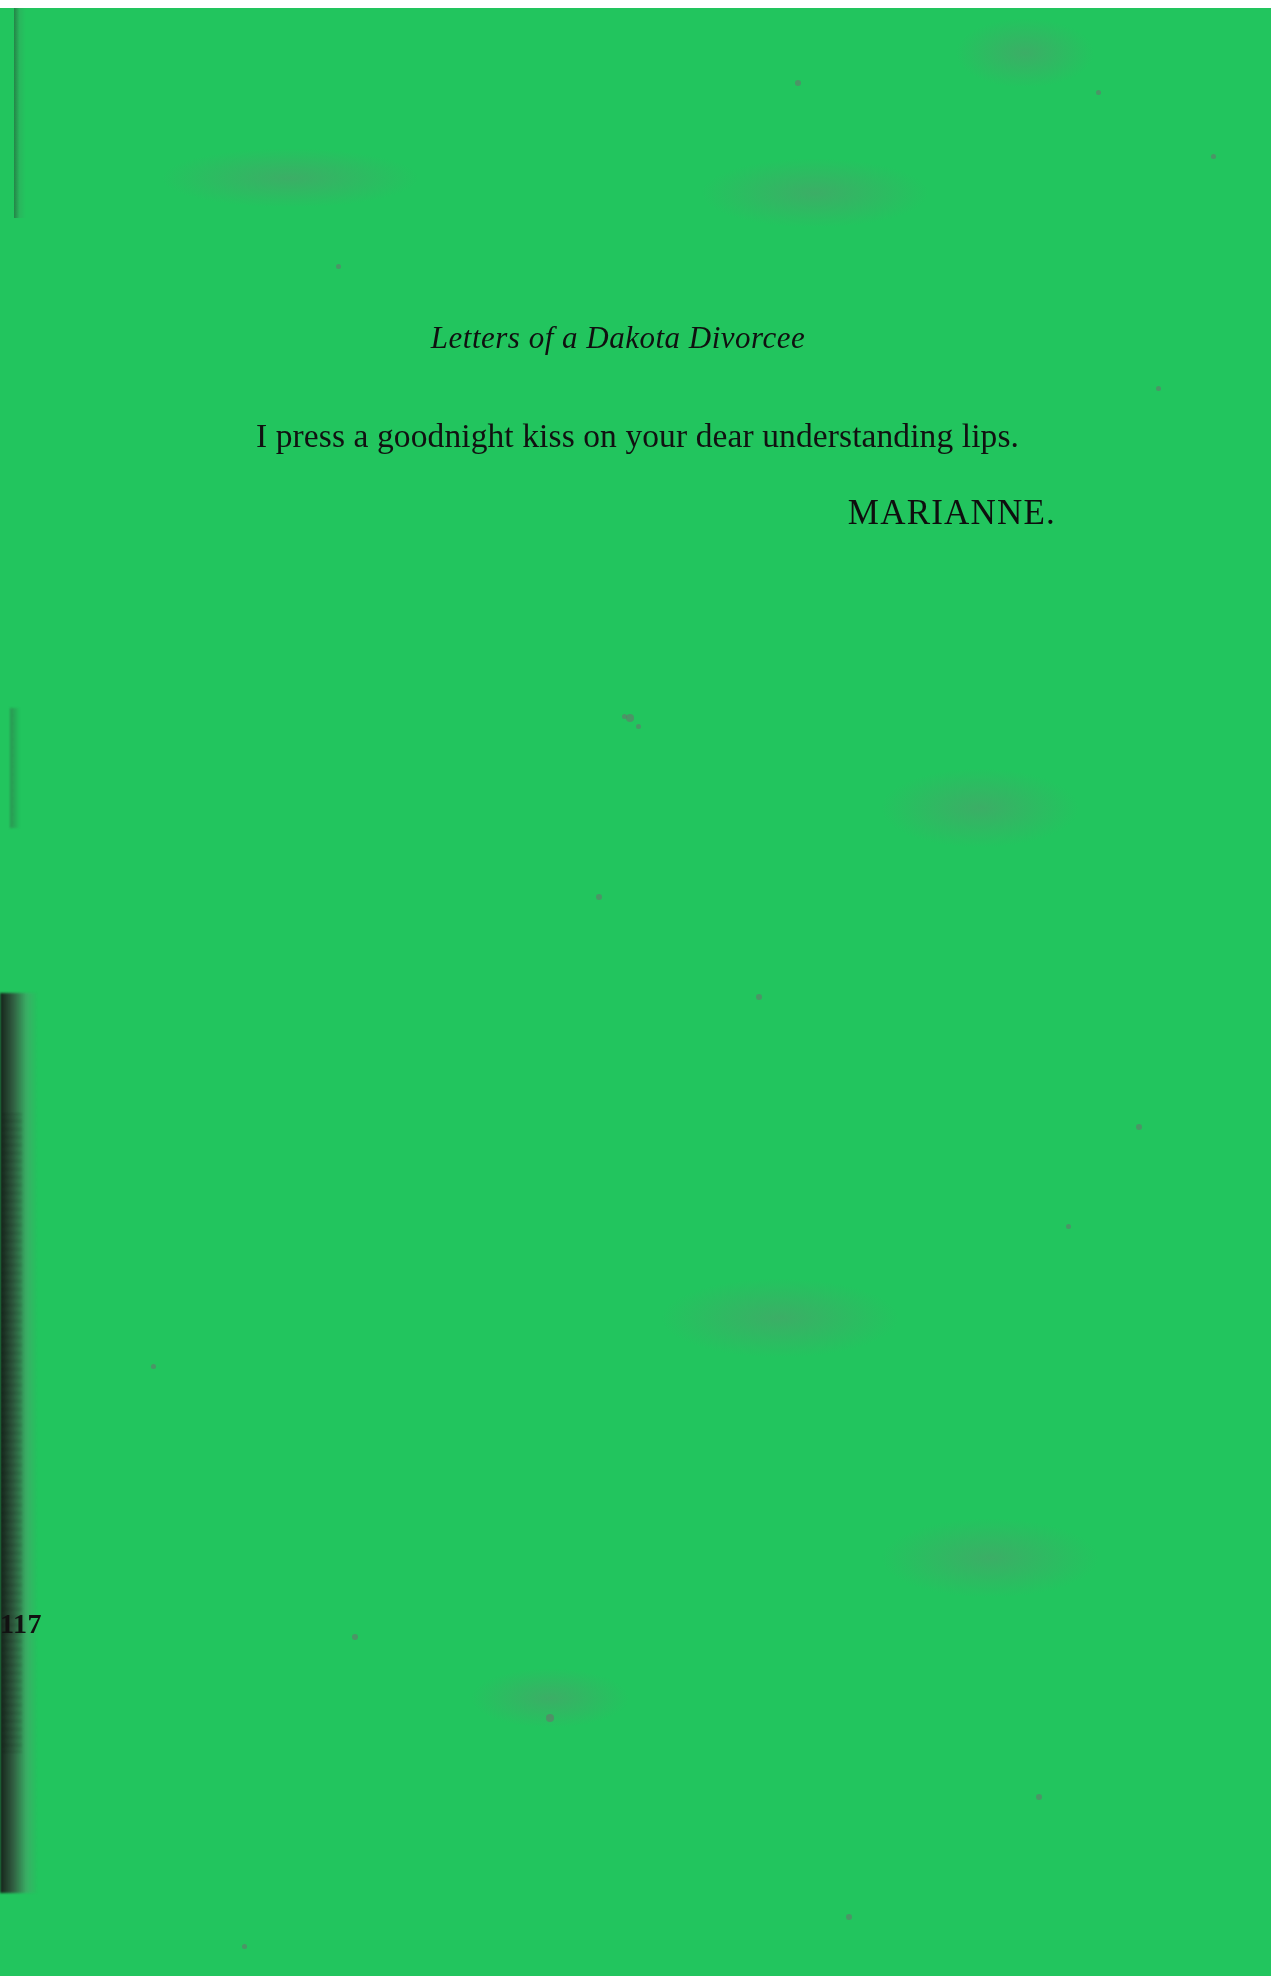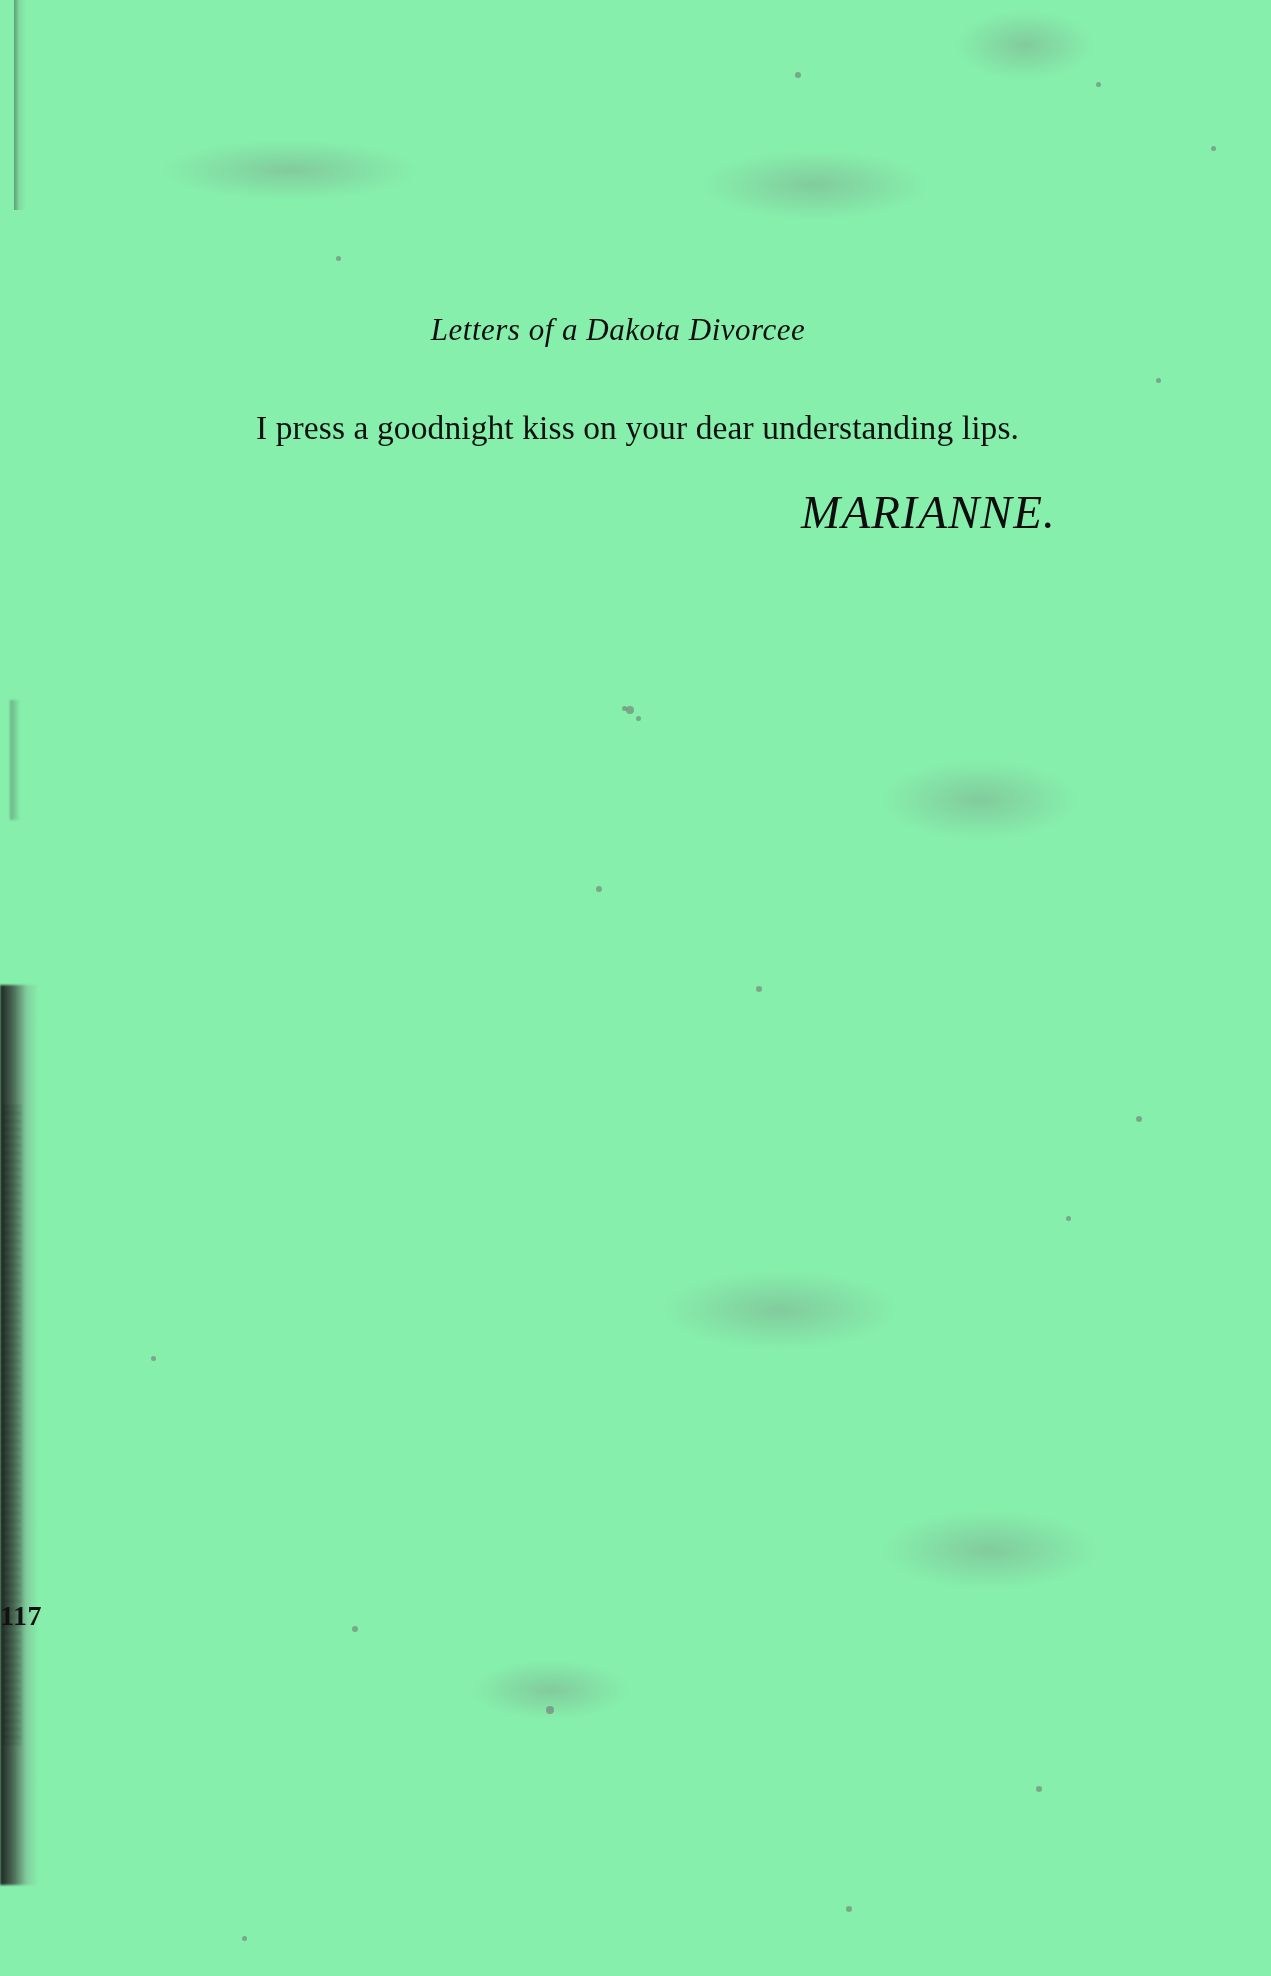--- a/index.html
+++ b/index.html
@@ -13,21 +13,22 @@
     position: relative;
     overflow: hidden;
     font-family: "Liberation Serif", serif;
     color: #171717;
   }
 
   
   .page {
     position: absolute;
     inset: 0;
-    background: #86efac;
+    background: #22c55e;
+    margin-top: 8px;
   }
 
   
   .gutter-top {
     position: absolute;
     left: 14px;
     top: 0px;
     width: 12px;
     height: 210px;
     background: linear-gradient(90deg, rgba(40,40,40,0.55) 0%, rgba(90,90,90,0.18) 45%, rgba(255,255,255,0) 100%);
@@ -112,24 +113,23 @@
   }
   .para.last-line-left {
     text-align-last: left;
   }
 
   .signature {
     margin-top: 30px;
     width: 838px;
     text-align: right;
     padding-right: 74px;
-    font-size: 47px;
+    font-size: 35px;
     letter-spacing: 1.2px;
     color: #0e0e0e;
-    font-style: italic;
   }
 
   .page-number {
     position: absolute;
     left: 0;
     top: 1600px;
     width: 1133px;
     text-align: left;
     font-family: "Liberation Serif", serif;
     font-weight: bold;

